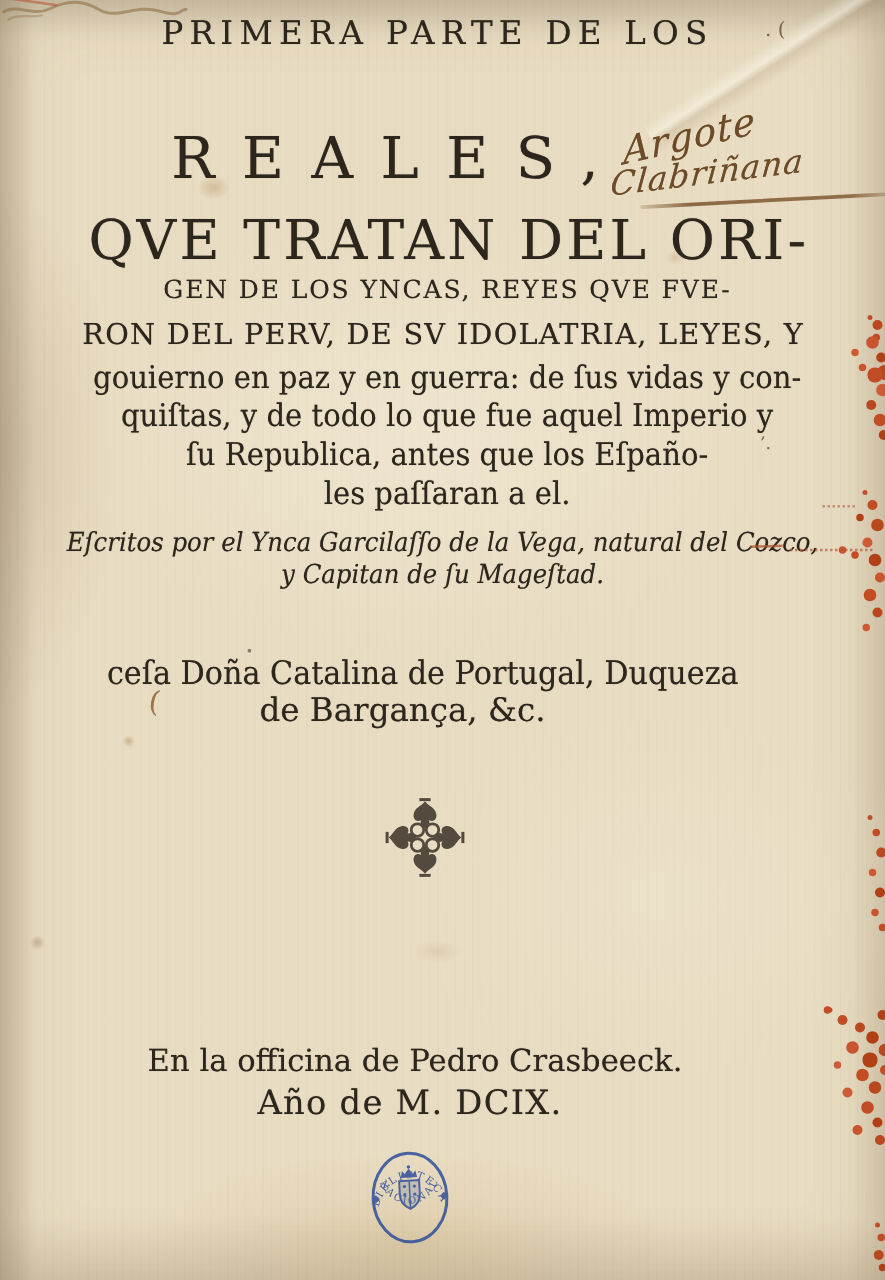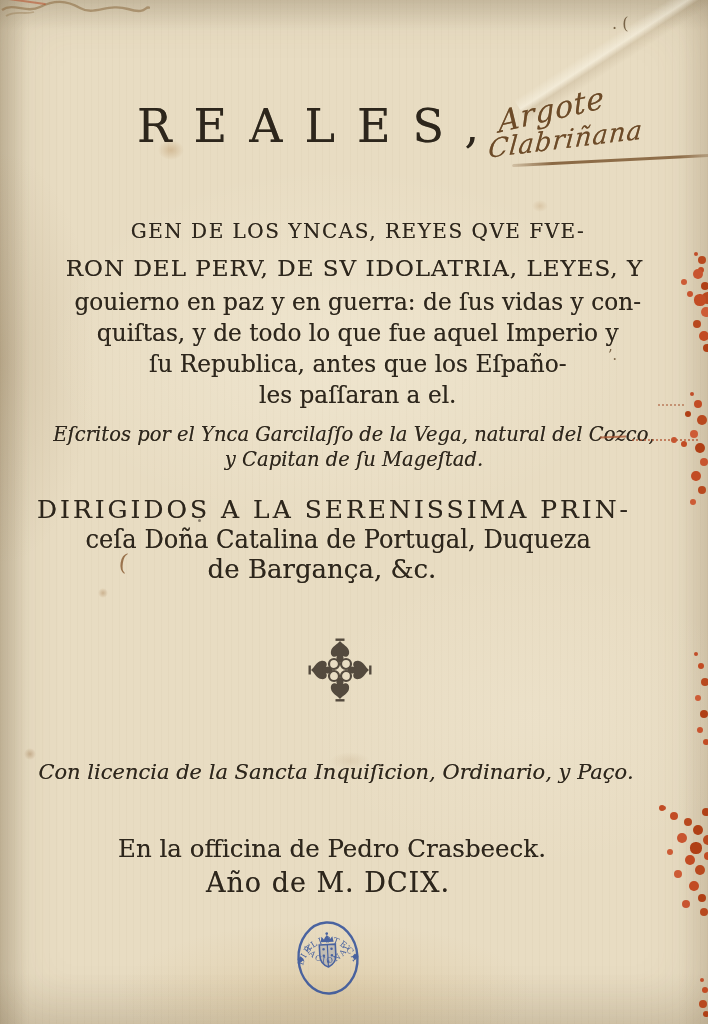--- a/index.html
+++ b/index.html
@@ -120,33 +120,34 @@
 
 <div class="page">
 
   <svg class="hw-topleft" width="150" height="18" viewBox="0 0 150 18">
     <path d="M2 10 C 14 2, 26 14, 40 7 S 66 0, 80 8 S 108 3, 128 9 S 144 5, 150 8" fill="none" stroke="rgba(138,106,63,.55)" stroke-width="2.4"></path>
     <path d="M6 16 C 16 10, 24 15, 34 12" fill="none" stroke="rgba(138,106,63,.35)" stroke-width="1.8"></path>
   </svg>
 
   <div class="crease"></div>
 
+  <div class="line kicker">PRIMERA PARTE DE LOS</div>
   <div class="line reales">REALES,</div>
 
+  <div class="line s0">QVE TRATAN DEL ORI-</div>
   <div class="line s1">GEN DE LOS YNCAS, REYES QVE FVE-</div>
   <div class="line s2">RON DEL PERV, DE SV IDOLATRIA, LEYES, Y</div>
   <div class="line s3 cond">gouierno en paz y en guerra: de ſus vidas y con-</div>
   <div class="line s4 cond">quiſtas, y de todo lo que fue aquel Imperio y</div>
   <div class="line s5 cond">ſu Republica, antes que los Eſpaño-</div>
   <div class="line s6 cond">les paſſaran a el.</div>
 
   <div class="line b0 cond">Eſcritos por el Ynca Garcilaſſo de la Vega, natural del Cozco,</div>
   <div class="line b1 cond">y Capitan de ſu Mageſtad.</div>
 
-  <div class="line d0">DIRIGIDOS A LA SERENISSIMA PRIN-</div>
   <div class="line d1 cond">ceſa Doña Catalina de Portugal, Duqueza</div>
   <div class="line d2">de Bargança, &amp;c.</div>
 
   <svg class="ornament" width="64" height="64" viewBox="-32 -32 64 64">
     <g fill="#3a3127" opacity="0.85">
       <g id="fl">
         <path d="M0,-29 C-3,-25 -8,-24 -9,-19 C-10,-14 -6,-12 -3,-14 C-5,-10 -1,-8 0,-7 C1,-8 5,-10 3,-14 C6,-12 10,-14 9,-19 C8,-24 3,-25 0,-29 Z"></path>
         <rect x="-4.5" y="-31.5" width="9" height="2.4"></rect>
       </g>
       <use href="#fl" transform="rotate(90)"></use>
@@ -154,21 +155,20 @@
       <use href="#fl" transform="rotate(270)"></use>
       <g fill="none" stroke="#3a3127" stroke-width="2.2">
         <circle cx="-6" cy="-6" r="5"></circle>
         <circle cx="6" cy="-6" r="5"></circle>
         <circle cx="-6" cy="6" r="5"></circle>
         <circle cx="6" cy="6" r="5"></circle>
       </g>
     </g>
   </svg>
 
-  <div class="line lic">Con licencia de la Sancta Inquiſicion, Ordinario, y Paço.</div>
   <div class="line off">En la officina de Pedro Crasbeeck.</div>
   <div class="line ano">Año de M. DCIX.</div>
 
   <div class="hw hw1">Argote</div>
   <div class="hw hw2">Clabriñana</div>
   <div class="hw-underline"></div>
 
   <svg class="stamp" width="74" height="80" viewBox="0 0 74 80">
     <g stroke="#2f4f9b" fill="none" transform="rotate(-3 37 40)">
       <ellipse cx="37" cy="40" rx="29.5" ry="35.5" stroke-width="2.4"></ellipse>

